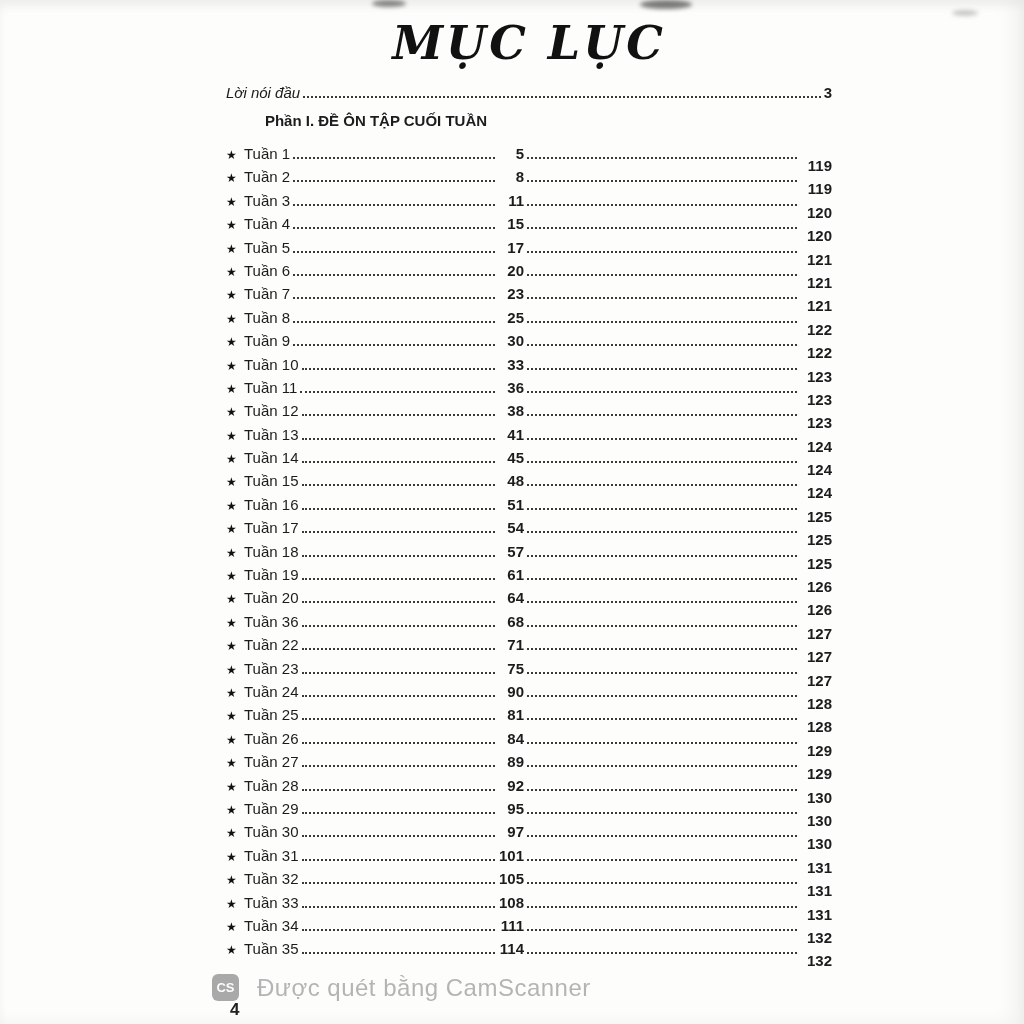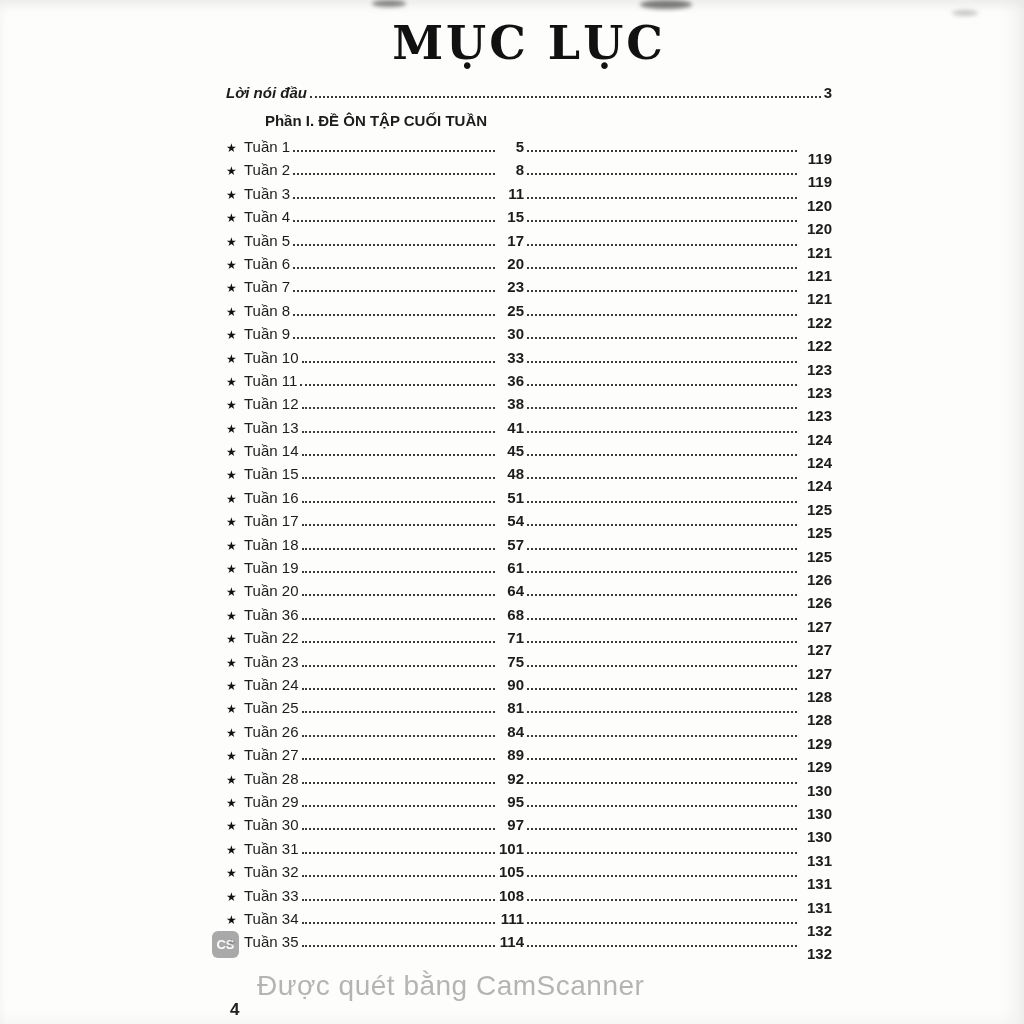--- a/index.html
+++ b/index.html
@@ -23,43 +23,44 @@
   .smudge.s3{left:952px;top:10px;width:26px;height:6px;opacity:.25;}
 
   .content{
     position:absolute;
     left:226px;top:16px;
     width:606px;
   }
   .title{
     text-align:center;
     font-family:"DejaVu Serif", serif;
+    font-style:italic;
     font-weight:bold;
     font-size:46px;
     letter-spacing:3px;
     color:#111;
     margin:0 0 14px 0;
   }
   .introRow{
     display:flex;align-items:baseline;
     font-size:15px;height:24px;
   }
-  .introRow .lbl{font-style:italic;white-space:nowrap;font-weight:bold;}
+  .introRow .lbl{font-style:italic;white-space:nowrap;}
   .leader{
     flex:1;
     border-bottom:2px dotted #3a3a3a;
     margin:0 3px;
     min-width:10px;
   }
   .pageNum{white-space:nowrap;font-weight:bold;}
   .headers{
     display:flex;
     font-weight:bold;
     font-size:15px;
-    margin:4px 0 9px 0;
+    margin:4px 0 16px 0;
     align-items:flex-end;
   }
   .headers .h1{width:300px;text-align:center;}
   .headers .h2{flex:1;text-align:center;}
   .rows{display:block;}
   .row{
     display:flex;align-items:baseline;
     height:23.4px;
     font-size:15px;
   }
@@ -84,23 +85,22 @@
   .wm-logo{
     width:27px;height:27px;
     background:#9b9b9b;
     color:#fdfdfd;
     border-radius:6px;
     font-weight:bold;font-size:13px;
     display:flex;align-items:center;justify-content:center;
   }
   .wm-text{
     color:#a8a8a8;
-    font-size:28px;
+    font-size:24px;
     letter-spacing:.5px;
-    margin-top:39px;
   }
 </style>
 </head>
 <body>
 
 <div class="page">
   <div class="smudge s1"></div>
   <div class="smudge s2"></div>
   <div class="smudge s3"></div>
 

